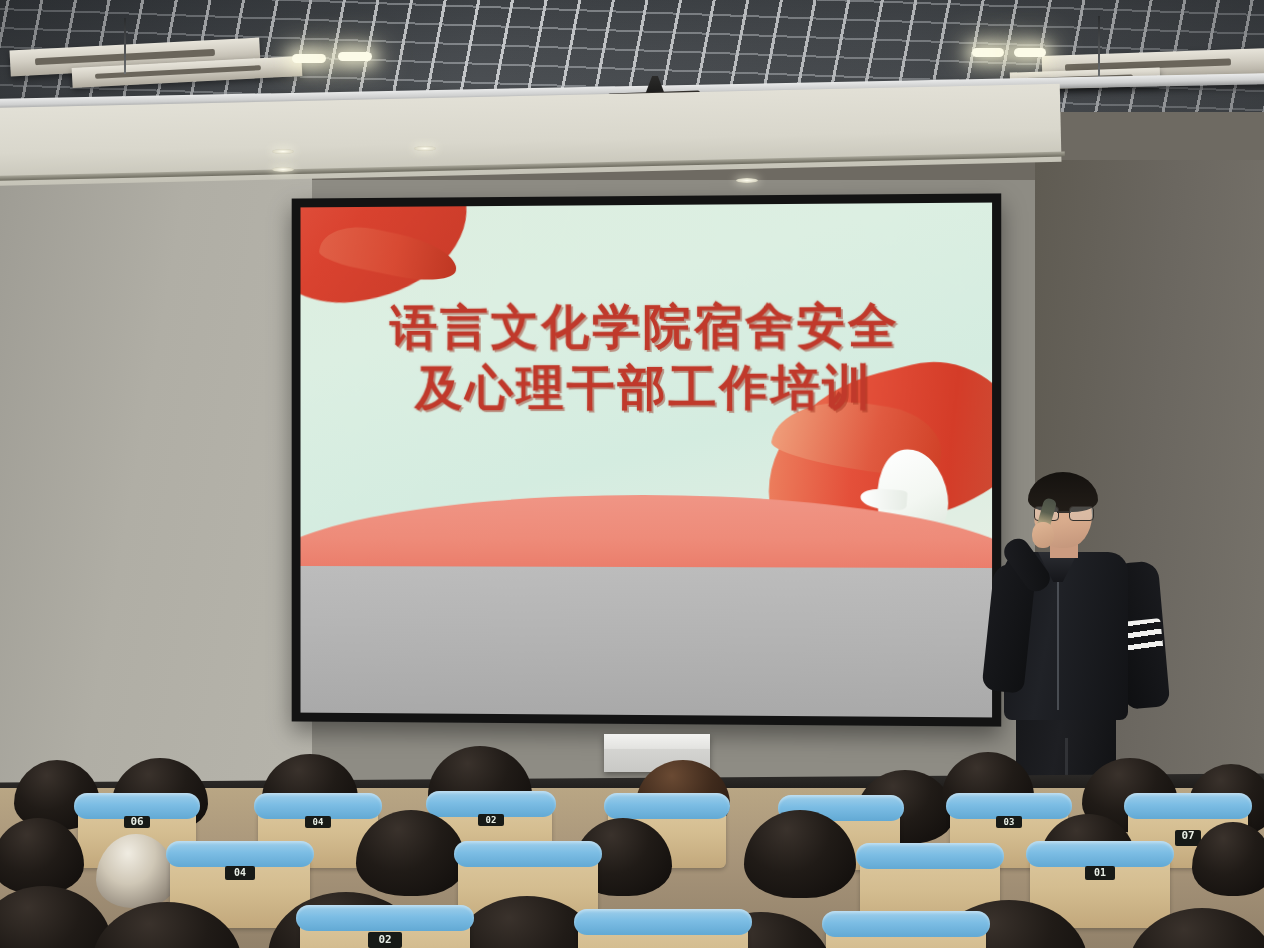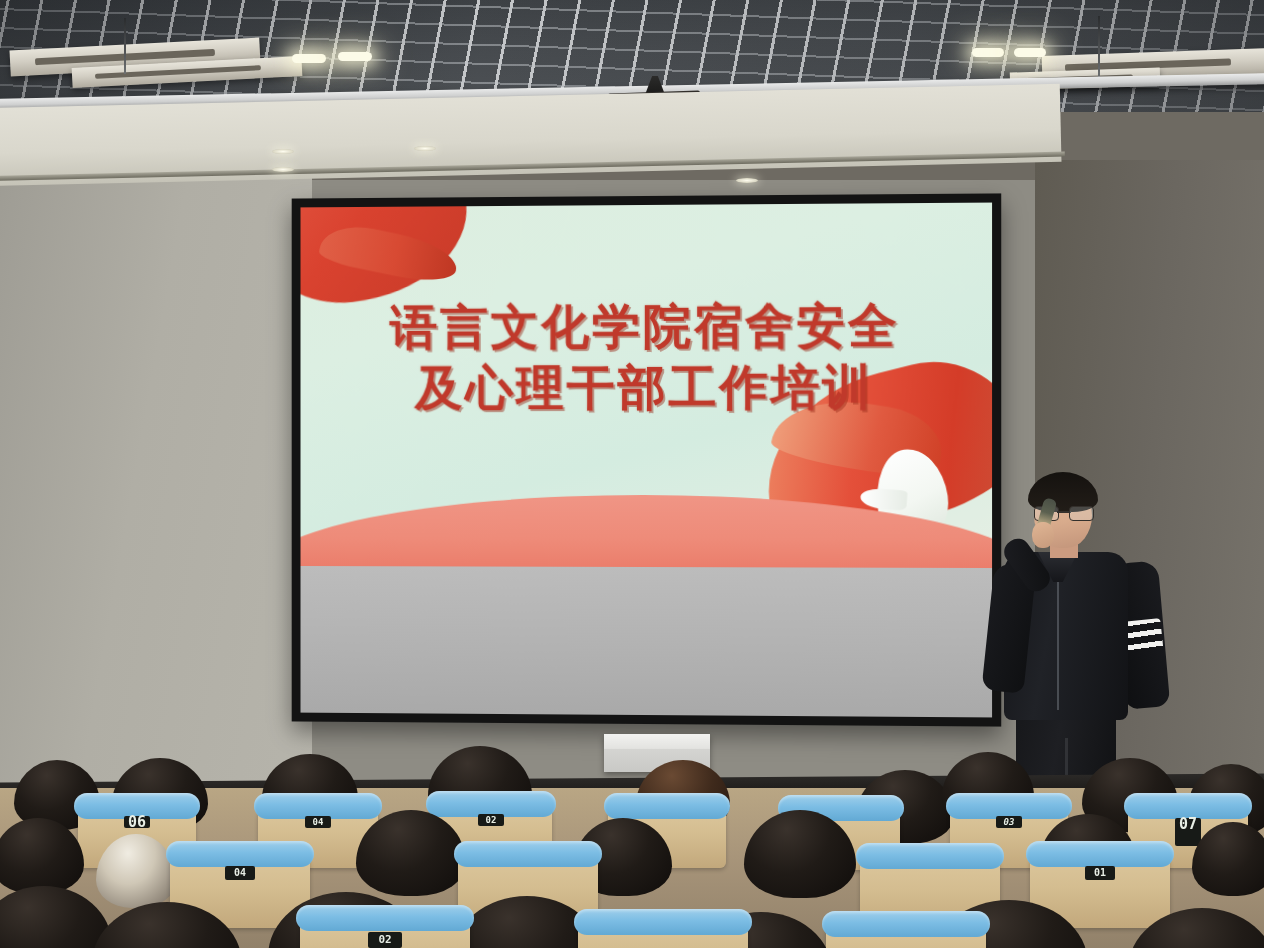--- a/index.html
+++ b/index.html
@@ -467,43 +467,43 @@
     <div class="head" style="left:262px; top:18px; width:96px;  height:72px;"></div>
     <div class="head" style="left:428px; top:10px; width:104px; height:80px;"></div>
     <div class="head brown" style="left:636px; top:24px; width:94px; height:72px;"></div>
     <div class="head" style="left:856px; top:34px; width:98px;  height:74px;"></div>
     <div class="head" style="left:942px; top:16px; width:92px;  height:72px;"></div>
     <div class="head" style="left:1082px; top:22px; width:96px; height:74px;"></div>
     <div class="head" style="left:1188px; top:28px; width:86px; height:72px;"></div>
 
     <div class="seat" style="left:78px;  top:70px; width:118px; height:62px;">
       <div class="pad"></div>
-      <div class="tag" style="top:10px; width:26px; height:12px; font-size:15px; line-height:12px;">06</div>
+      <div class="tag" style="top:10px; width:26px; height:12px; font-size:11px; line-height:12px;">06</div>
     </div>
     <div class="seat" style="left:258px; top:70px; width:120px; height:62px;">
       <div class="pad"></div>
       <div class="tag" style="top:10px; width:26px; height:12px; font-size:9px; line-height:12px;">04</div>
     </div>
     <div class="seat" style="left:430px; top:68px; width:122px; height:62px;">
       <div class="pad"></div>
       <div class="tag" style="top:10px; width:26px; height:12px; font-size:9px; line-height:12px;">02</div>
     </div>
     <div class="seat" style="left:608px; top:70px; width:118px; height:62px;">
       <div class="pad"></div>
     </div>
     <div class="seat" style="left:782px; top:72px; width:118px; height:62px;">
       <div class="pad"></div>
     </div>
-    <div class="seat" style="left:950px; top:70px; width:118px; height:62px;font-style:italic;">
+    <div class="seat" style="left:950px; top:70px; width:118px; height:62px;">
       <div class="pad"></div>
       <div class="tag" style="top:10px; width:26px; height:12px; font-size:9px; line-height:12px;">03</div>
     </div>
     <div class="seat" style="left:1128px; top:70px; width:120px; height:62px;">
       <div class="pad"></div>
-      <div class="tag" style="top:12px; width:26px; height:28px; font-size:15px; line-height:12px;">07</div>
+      <div class="tag" style="top:24px; width:26px; height:16px; font-size:11px; line-height:12px;">07</div>
     </div>
 
     <div class="head" style="left:-8px;  top:82px; width:92px;  height:76px;"></div>
     <div class="head gray" style="left:96px; top:98px; width:80px; height:74px;"></div>
     <div class="head" style="left:356px; top:74px; width:110px; height:86px;"></div>
     <div class="head" style="left:574px; top:82px; width:98px;  height:78px;"></div>
     <div class="head" style="left:744px; top:74px; width:112px; height:88px;"></div>
     <div class="head" style="left:1040px; top:78px; width:96px; height:76px;"></div>
     <div class="head" style="left:1192px; top:86px; width:82px; height:74px;"></div>
 

